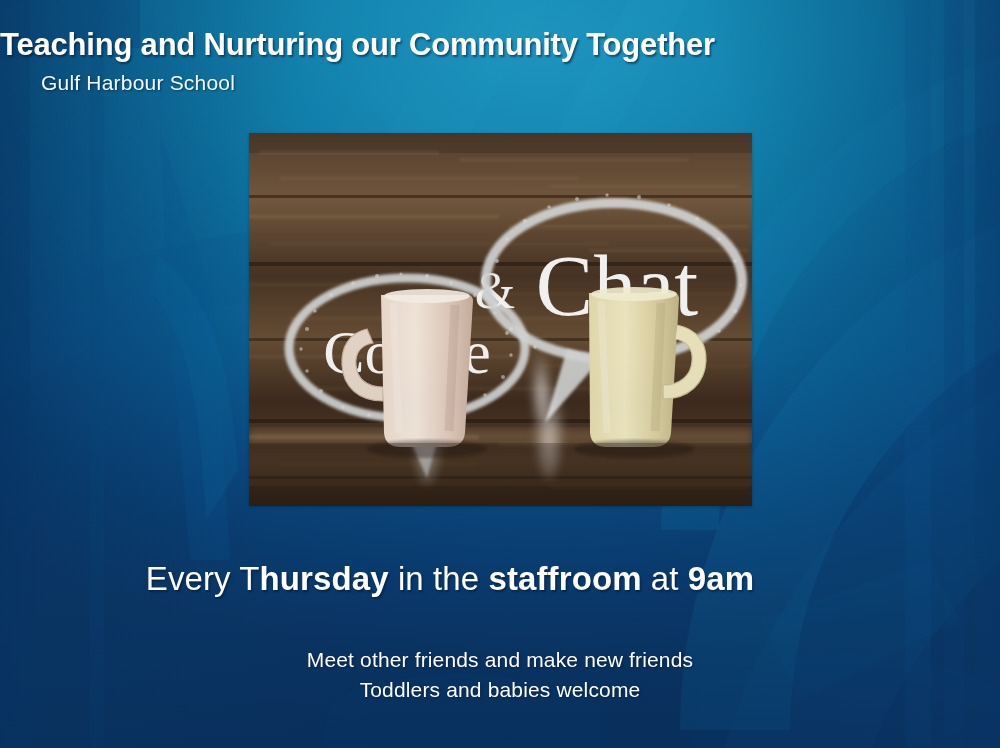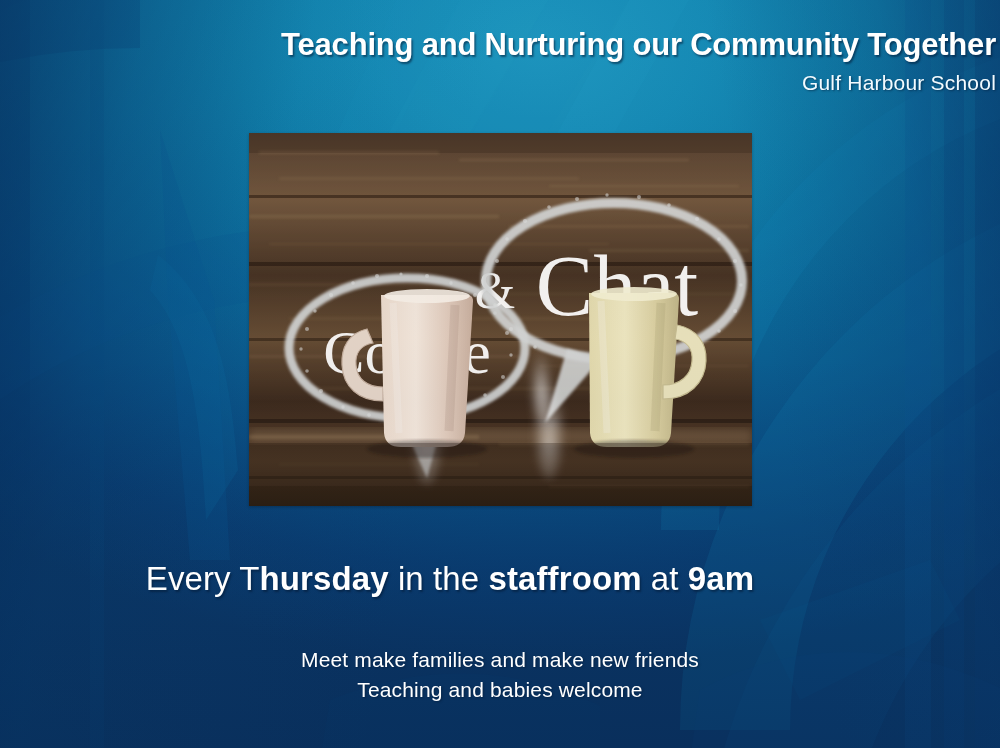--- a/index.html
+++ b/index.html
@@ -68,21 +68,21 @@
     width: 1000px;
     height: 748px;
   }
 
   
   .header {
     position: absolute;
     top: 0;
     left: 0;
     width: 996px;
-    text-align: right;
+    text-align: left;
     z-index: 5;
   }
   .title {
     margin: 0;
     padding-top: 29px;
     font-size: 31px;
     font-weight: 700;
     letter-spacing: -0.2px;
     color: #ffffff;
     text-shadow: 1.5px 1.5px 2px rgba(3,26,52,0.55);
@@ -376,17 +376,17 @@
     </svg>
   </div>
 
   <div class="details">
     <p class="when">
       <span>Every T</span><b>hursday</b><span> in the </span><b>staffroom</b><span> at </span><b>9am</b>
     </p>
   </div>
 
   <div class="blurb">
-    <p>Meet make families and make new friends</p>
-    <p>Teaching and babies welcome</p>
+    <p>Meet other friends and make new friends</p>
+    <p>Toddlers and babies welcome</p>
   </div>
 
 </div>
 
 </body></html>

